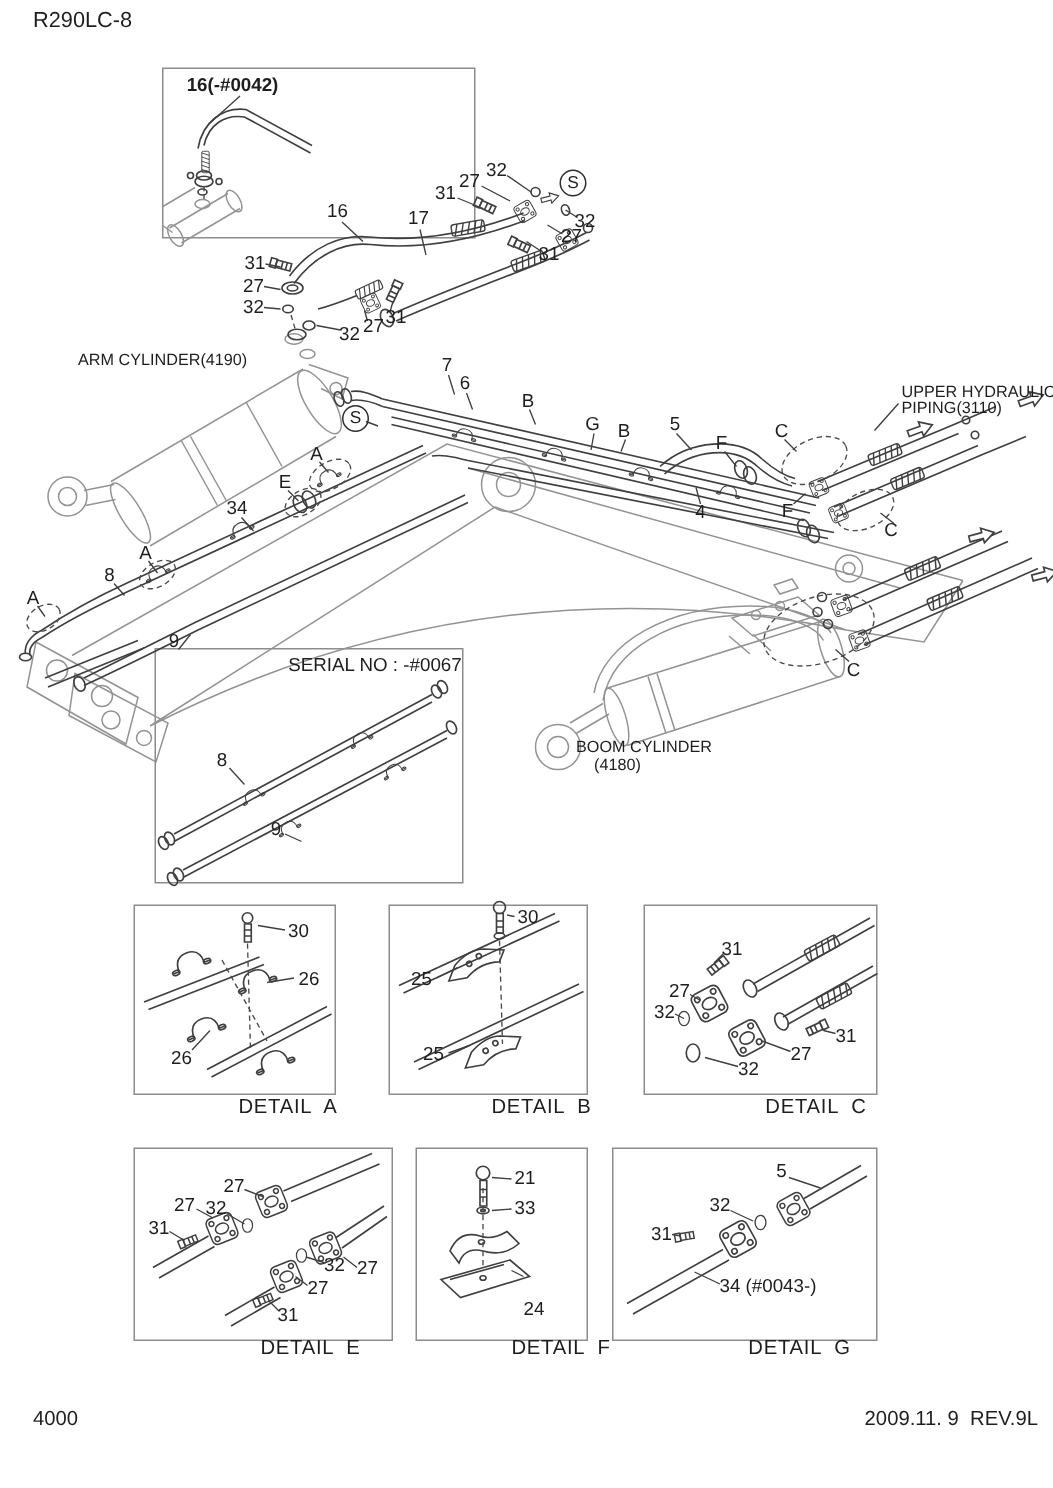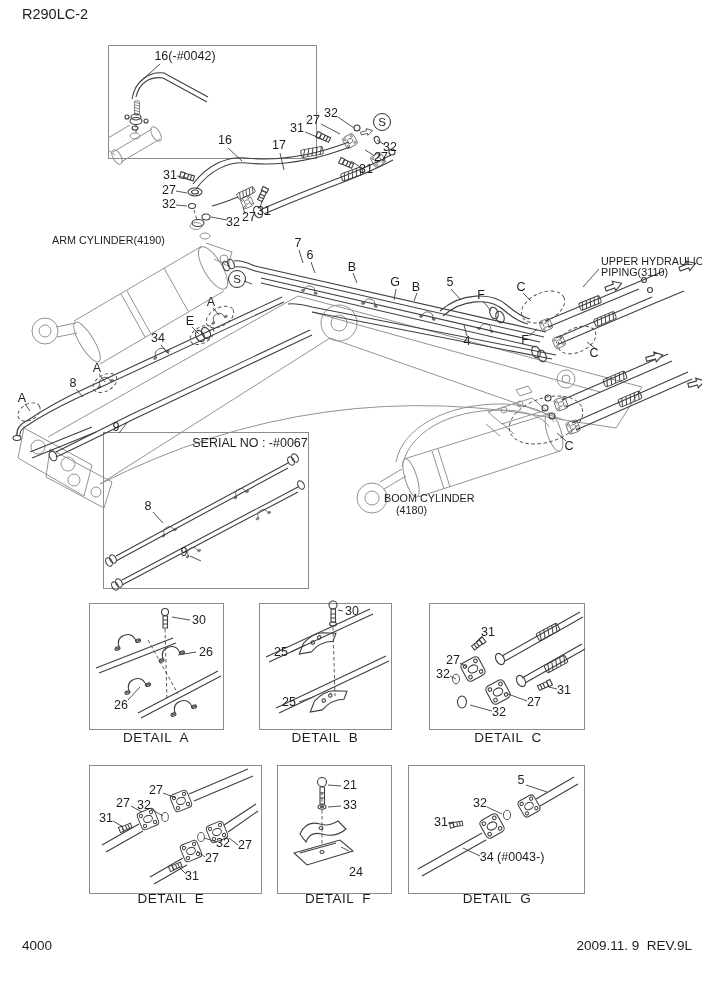--- a/index.html
+++ b/index.html
@@ -7,36 +7,36 @@
         font-family:"Liberation Sans","DejaVu Sans",sans-serif;color:#1e1e1e;}
   svg{position:absolute;left:0;top:0;}
   .box{position:absolute;border:1px solid #8c8c8c;background:transparent;}
   .hdr-model{position:absolute;left:22px;top:6px;font-size:14.5px;}
   .hdr-title{position:absolute;left:344px;top:3px;transform:translateX(-50%);font-size:17.5px;letter-spacing:.3px;white-space:pre;}
   .ftr-page{position:absolute;left:22px;top:938px;font-size:13.5px;}
   .ftr-rev{position:absolute;right:10px;top:938px;font-size:13.5px;white-space:pre;}
   #callout-layer{position:absolute;left:0;top:0;width:100%;height:100%;}
   .co{position:absolute;transform:translate(-50%,-50%);font-size:12.5px;line-height:1.05;color:#1e1e1e;white-space:pre;}
   .co.al{transform:translate(0,-50%);}
-  .co.s1{font-size:13.5px;letter-spacing:.5px;}
+  .co.s1{font-size:13.5px;letter-spacing:.5px;margin-left:36px;}
   .co.s2{font-size:10.8px;}
   .co.circ{border:1.3px solid #2e2e2e;border-radius:50%;width:16px;height:16px;line-height:16px;text-align:center;font-size:11.5px;}
   
   .mk{stroke:#939393;fill:none;stroke-width:1;}
   .pk{stroke:#3f3f3f;fill:none;stroke-width:1.1;}
   .ld{stroke:#3f3f3f;fill:none;stroke-width:.9;}
   .dsh{stroke:#4a4a4a;fill:none;stroke-width:.9;stroke-dasharray:3.5 2.5;}
   .wfill{fill:#ffffff;}
 </style>
 </head>
 <body>
 
 <div class="page">
 
-  <div class="hdr-model">R290LC-2</div>
+  <div class="hdr-model">R290LC-8</div>
 
   <div class="box" style="left:108px;top:45px;width:207px;height:112px;"></div>
   <div class="box" style="left:103px;top:432px;width:204px;height:155px;"></div>
   <div class="box" style="left:89px;top:603px;width:133px;height:125px;"></div>
   <div class="box" style="left:259px;top:603px;width:131px;height:125px;"></div>
   <div class="box" style="left:429px;top:603px;width:154px;height:125px;"></div>
   <div class="box" style="left:89px;top:765px;width:171px;height:127px;"></div>
   <div class="box" style="left:277px;top:765px;width:113px;height:127px;"></div>
   <div class="box" style="left:408px;top:765px;width:175px;height:127px;"></div>
 
@@ -306,21 +306,21 @@
       <ellipse class="dsh" cx="29" cy="412" rx="12" ry="8" transform="rotate(-30 29 412)"></ellipse>
       <ellipse class="dsh" cx="543" cy="307" rx="23" ry="14" transform="rotate(-25 543 307)"></ellipse>
       <ellipse class="dsh" cx="577" cy="340" rx="20" ry="12" transform="rotate(-25 577 340)"></ellipse>
       <ellipse class="dsh" cx="546" cy="420" rx="38" ry="22" transform="rotate(-18 546 420)"></ellipse>
     </g>
 
     <path class="ld" d="M160,64 L140,82 M228,148 L242,161 M280,153 L284,170 M305,132 L322,139 M321,124 L340,134 M338,117 L354,128 M385,145 L377,140 M375,156 L365,150 M360,167 L351,161 M177,176 L187,178 M176,191 L187,193 M176,205 L187,206 M227,220 L211,217 M245,214 L243,207 M260,208 L262,201 M299,250 L303,263 M311,262 L315,273 M353,273 L357,283 M396,289 L394,300 M417,293 L414,301 M451,289 L461,300 M483,301 L491,311 M523,293 L531,301 M244,281 L252,284 M213,308 L219,315 M192,327 L199,334 M161,345 L169,354 M467,336 L464,325 M529,336 L537,329 M596,349 L587,342 M99,374 L105,382 M76,389 L83,397 M25,404 L30,411 M119,433 L127,423 M153,512 L163,523 M190,556 L201,561 M566,441 L557,433 M599,269 L583,287 M190,620 L172,617 M196,652 L178,655 M128,700 L140,687 M343,611 L338,610 M291,652 L305,645 M299,702 L313,697 M482,636 L476,642 M460,663 L467,667 M450,676 L456,679 M557,689 L549,687 M527,701 L508,694 M492,711 L470,705 M163,793 L176,798 M131,806 L142,812 M151,809 L163,816 M113,821 L123,827 M217,842 L204,838 M238,845 L229,838 M205,857 L197,851 M186,874 L179,867 M341,786 L328,785 M341,806 L328,807 M349,851 L341,847 M526,785 L547,792 M487,807 L502,814 M448,823 L454,824 M480,856 L463,848"></path>
   </svg>
 
   <div id="callout-layer">
-      <span class="co" style="left: 185px; top: 57px;">16(-#0042)</span>
+      <span class="co" style="left: 155px; top: 57px; font-weight: bold;">16(-#0042)</span>
       <span class="co" style="left: 225px; top: 141px;">16</span>
       <span class="co" style="left: 279px; top: 146px;">17</span>
       <span class="co" style="left: 297px; top: 129px;">31</span>
       <span class="co" style="left: 313px; top: 121px;">27</span>
       <span class="co" style="left: 331px; top: 114px;">32</span>
       <span class="co circ" style="left: 382px; top: 122px;">S</span>
       <span class="co" style="left: 390px; top: 148px;">32</span>
       <span class="co" style="left: 381px; top: 158px;">27</span>
       <span class="co" style="left: 366px; top: 170px;">31</span>
       <span class="co" style="left: 170px; top: 176px;">31</span>

